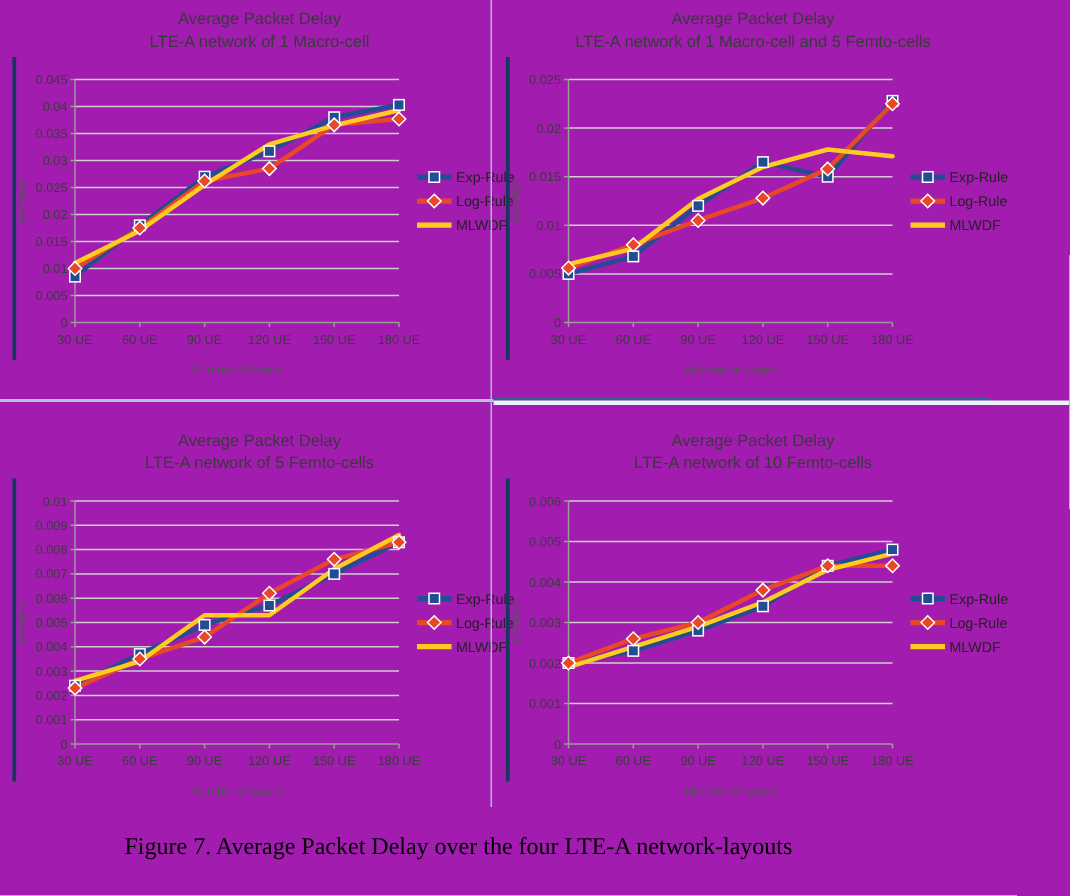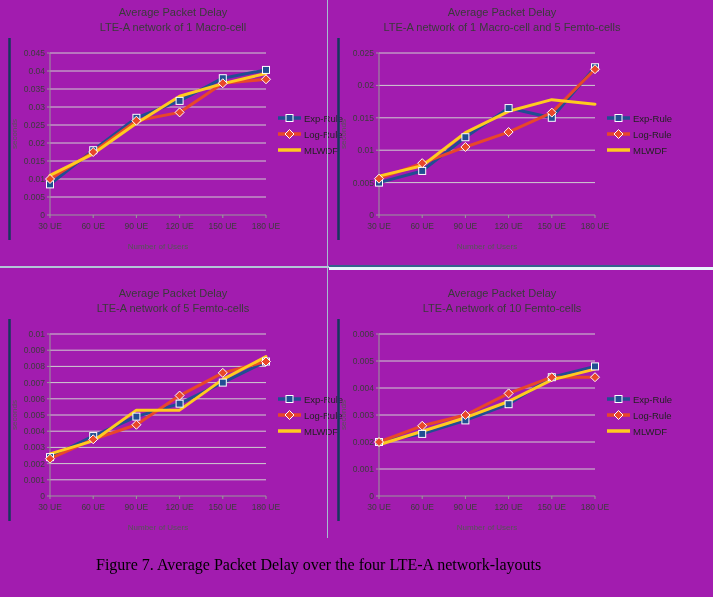--- a/index.html
+++ b/index.html
@@ -5,21 +5,21 @@
   html,body{margin:0;padding:0;background:#fff;}
   #page{position:relative;width:713px;height:597px;background:#a21caf;overflow:hidden;
         font-family:"Liberation Sans",sans-serif;}
   .cell{position:absolute;}
   .cell svg{display:block;overflow:visible;}
   .divider{position:absolute;}
   #v-divider{left:327px;top:0;width:1px;height:538px;background:#a6bccf;}
   #h-divider-left{left:0;top:266px;width:329px;height:2px;background:#b2c5d6;}
   #h-divider-right{left:329px;top:265px;width:331px;height:2px;background:#34608d;}
   #h-divider-band{left:329px;top:267px;width:384px;height:3px;background:#e8f4fc;}
-  #caption{position:absolute;left:96px;top:556px;width:560px;
+  #caption{position:absolute;left:83px;top:556px;width:560px;
            font-family:"Liberation Serif",serif;font-size:16px;color:#000;}
   
   .c-title{font-size:11px;fill:#3a3a3a;}
   .c-tick{font-size:8.5px;fill:#3c3c3c;}
   .c-axis{font-size:8px;fill:#555;}
   .c-leg{font-size:9.5px;fill:#222;}
   text{font-family:"Liberation Sans",sans-serif;}
 </style>
 </head>
 <body>

